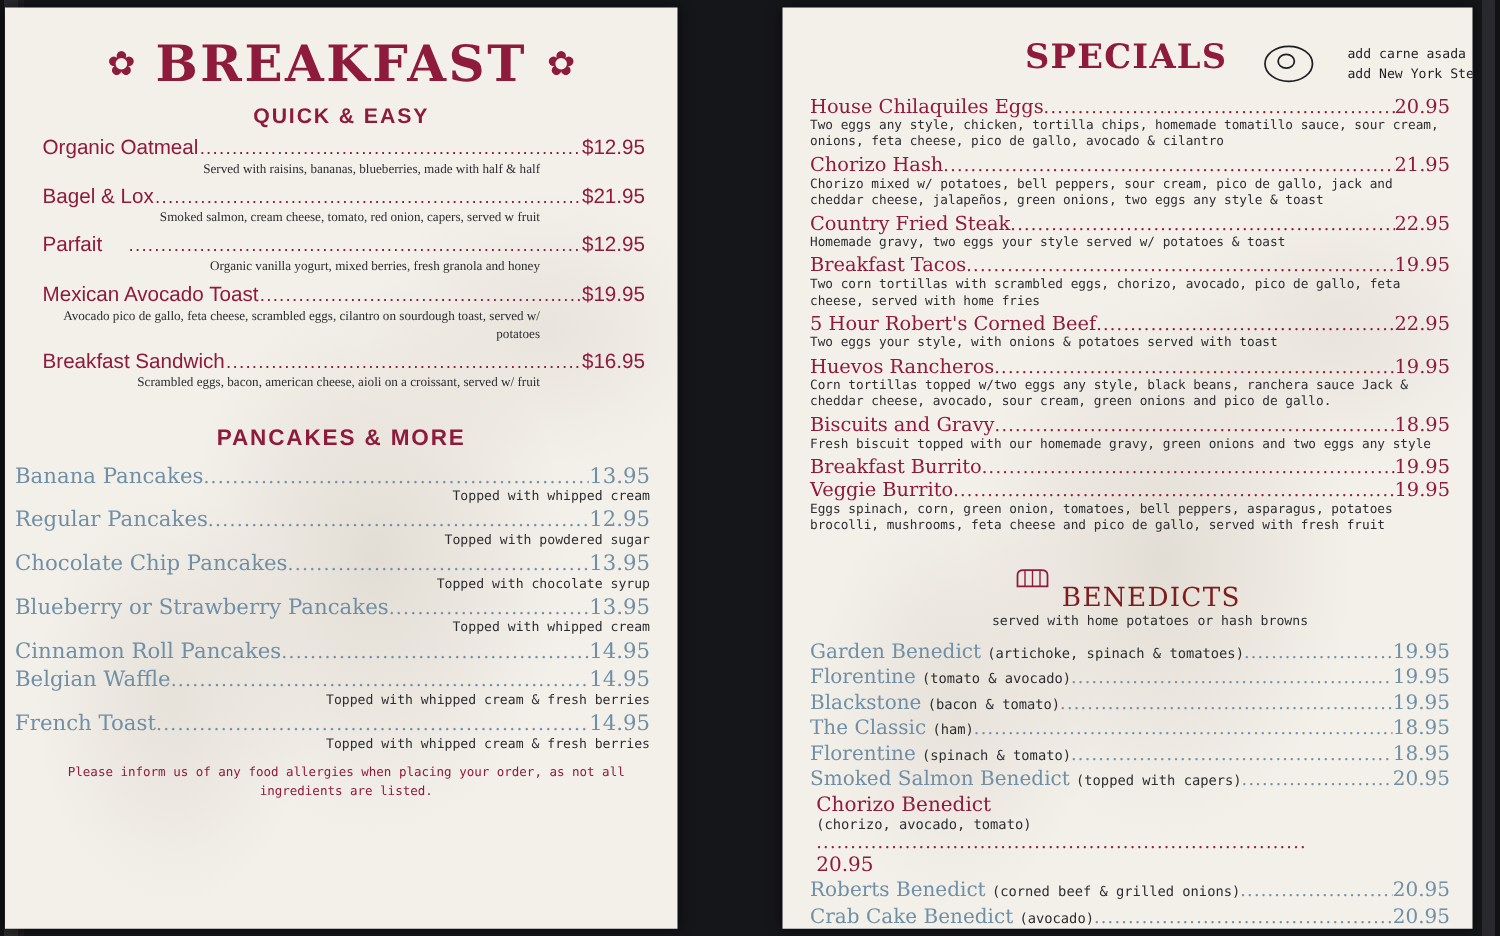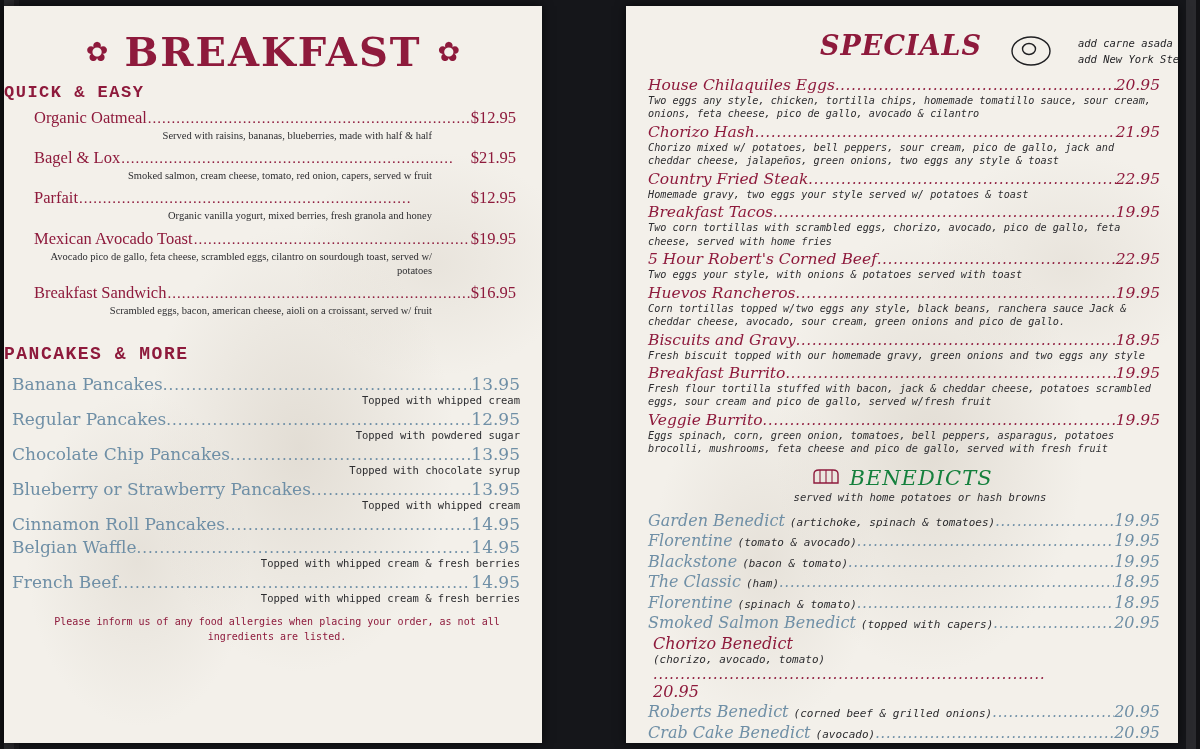--- a/index.html
+++ b/index.html
@@ -28,46 +28,46 @@
   .page::after{
     
     content:"";position:absolute;inset:0;
     background:
       radial-gradient(ellipse 220px 320px at 55% 60%, rgba(206,198,186,.45), transparent 70%),
       radial-gradient(ellipse 160px 240px at 25% 75%, rgba(206,198,186,.35), transparent 70%),
       radial-gradient(ellipse 200px 160px at 80% 35%, rgba(208,200,188,.30), transparent 70%);
     pointer-events:none;
   }
   .page-left{left:4px;width:538px;}
-  .page-right{left:626px;width:552px;font-style:italic;}
+  .page-right{left:626px;width:552px;}
   .inner{position:relative;z-index:2;height:100%;}
 
   .breakfast-header{
     display:flex;align-items:center;justify-content:center;
     gap:16px;margin-top:22px;
   }
   .bf-title{
     font-family:"DejaVu Serif", serif;
     font-size:40px;letter-spacing:2px;color:#8e1a3c;font-weight:bold;
   }
   .butterfly{color:#8e1a3c;font-size:27px;line-height:1;}
   .section-title{
-    color:#8e1a3c;font-weight:bold;
-    font-family:Liberation Mono, monospace;
+    text-align:center;color:#8e1a3c;font-weight:bold;
+    font-family:Liberation Sans, sans-serif;
     font-size:17px;letter-spacing:1.5px;margin:8px 0 6px;
   }
   .section-title.pancakes{font-size:18px;margin-top:26px;margin-bottom:10px;}
 
   
   .q-list{padding:0 26px 0 30px;}
   .q-item{margin-bottom:5px;}
   .q-line{
     display:flex;align-items:baseline;
-    font-family:Liberation Serif, serif;
-    font-size:16.5px;color:#8e1a3c;white-space:nowrap;
+    font-family:Liberation Sans, sans-serif;
+    font-size:16.5px;color:#8e1a3c;white-space:nowrap;text-align:right;
   }
   .q-line .nm{flex:0 0 auto;}
   .q-line .dots{
     flex:1 1 auto;overflow:hidden;white-space:nowrap;
     color:#8e1a3c;letter-spacing:1px;font-size:15px;
     margin:0 1px;
   }
   .q-line .pr{flex:0 0 auto;}
   .q-desc{
     font-family:Liberation Serif, serif;
@@ -117,21 +117,21 @@
     font-size:15.5px;color:#8e1a3c;white-space:nowrap;
   }
   .s-line .dots{flex:1 1 auto;overflow:hidden;letter-spacing:1px;font-size:14px;}
   .s-desc{
     font-family:"DejaVu Sans Mono", monospace;
     font-size:10.2px;color:#2d2d30;line-height:1.32;margin:0 0 2px 0;
   }
 
   .ben-head{display:flex;align-items:center;justify-content:center;gap:8px;margin-top:10px;}
   .ben-title{
-    font-family:"DejaVu Serif", serif;font-size:21px;color:#15803d;letter-spacing:1px;
+    font-family:"DejaVu Serif", serif;font-size:21px;color:#7f1d1d;letter-spacing:1px;margin-top:28px;
   }
   .ben-sub{
     text-align:center;font-family:"DejaVu Sans Mono", monospace;
     font-size:10.5px;color:#2d2d30;margin:1px 0 4px;padding-left:36px;
   }
   .b-line{
     display:flex;align-items:baseline;
     font-family:"DejaVu Serif", serif;
     font-size:16px;color:#6f8fa6;white-space:nowrap;margin-bottom:1.5px;
   }
@@ -255,21 +255,21 @@
         <div class="p-item">
           <div class="p-line">
               <span>Belgian Waffle</span>
               <span class="dots">..............................................................</span>
               <span>14.95</span>
             </div>
           <div class="p-sub">Topped with whipped cream &amp; fresh berries</div>
         </div>
         <div class="p-item">
           <div class="p-line">
-              <span>French Beef</span>
+              <span>French Toast</span>
               <span class="dots">..............................................................</span>
               <span>14.95</span>
             </div>
           <div class="p-sub">Topped with whipped cream &amp; fresh berries</div>
         </div>
       </div>
 
       <div class="allergy">Please inform us of any food allergies when placing your order, as not all ingredients are listed.</div>
     </div>
   </div>
@@ -346,21 +346,20 @@
               <span>18.95</span>
             </div>
           <div class="s-desc">Fresh biscuit topped with our homemade gravy, green onions and two eggs any style</div>
         </div>
         <div class="s-item">
           <div class="s-line">
               <span>Breakfast Burrito</span>
               <span class="dots">....................................................................................</span>
               <span>19.95</span>
             </div>
-          <div class="s-desc">Fresh flour tortilla stuffed with bacon, jack &amp; cheddar cheese, potatoes scrambled eggs, sour cream and pico de gallo, served w/fresh fruit</div>
         </div>
         <div class="s-item">
           <div class="s-line">
               <span>Veggie Burrito</span>
               <span class="dots">....................................................................................</span>
               <span>19.95</span>
             </div>
           <div class="s-desc">Eggs spinach, corn, green onion, tomatoes, bell peppers, asparagus, potatoes brocolli, mushrooms, feta cheese and pico de gallo, served with fresh fruit</div>
         </div>
       </div>

